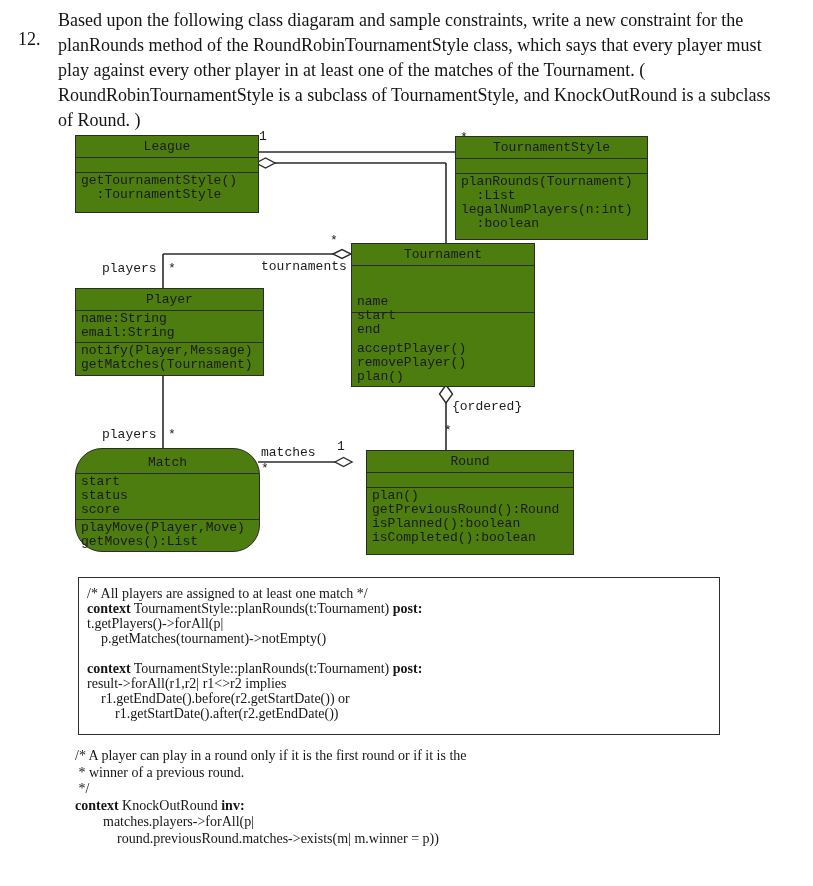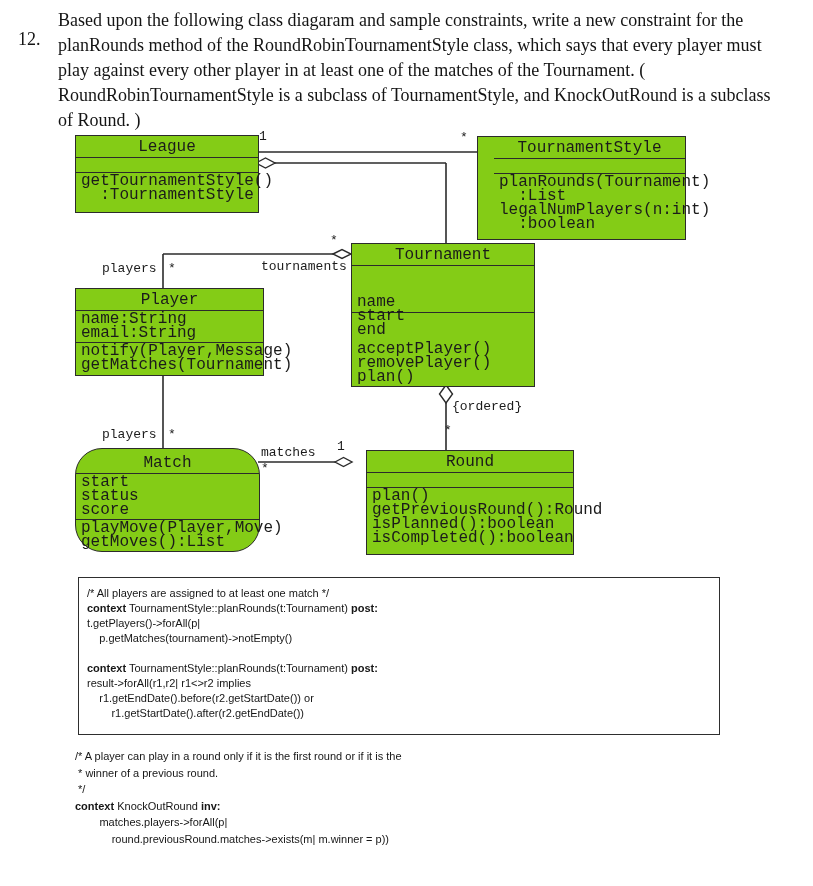--- a/index.html
+++ b/index.html
@@ -4,33 +4,33 @@
 <style>
   html,body{margin:0;padding:0;background:#ffffff;}
   #page{position:relative;width:813px;height:886px;background:#fff;color:#1b1b1b;overflow:hidden;}
 
   
   .q-num{position:absolute;left:18px;top:8px;font:18px/25px "Liberation Serif", serif;color:#141414;margin-top:19px;}
   .q-text{position:absolute;left:58px;top:8px;width:724px;font:18px/25px "Liberation Serif", serif;color:#141414;text-align:left;}
 
   
   svg.wires{position:absolute;left:0;top:0;width:813px;height:886px;}
-  .uml-box{position:absolute;background:#84cc16;border:1.6px solid #2b2b2b;display:flex;flex-direction:column;
-           font-family:"Liberation Mono","DejaVu Sans Mono",monospace;font-size:16px;line-height:14px;color:#1b1b1b;}
+  .uml-box{position:absolute;background:#4d7c0f;border:1.6px solid #2b2b2b;display:flex;flex-direction:column;
+           font-family:"Liberation Mono","DejaVu Sans Mono",monospace;font-size:13px;line-height:14px;color:#1b1b1b;}
   .uml-title{text-align:center;border-bottom:1.6px solid #2b2b2b;padding:4px 2px 3px 2px;}
   .uml-attrs{border-bottom:1.6px solid #2b2b2b;padding:1px 4px 2px 5px;min-height:11px;}
   .uml-ops{padding:1px 4px 2px 5px;flex:1;}
   .uml-line{white-space:pre;}
 
   .dlabel{position:absolute;font-family:"Liberation Mono","DejaVu Sans Mono",monospace;font-size:13px;line-height:14px;color:#1b1b1b;white-space:pre;}
 
   
   .ocl-box{position:absolute;left:78px;top:577px;width:640px;height:156px;border:1.8px solid #2e2e2e;background:#fff;}
   .ocl-box-inner{position:absolute;left:8px;top:8px;right:4px;}
-  .code{font-family:Liberation Sans, sans-serif;font-size:11px;color:#161616;}
+  .code{font-family:Liberation Serif, serif;font-size:14px;color:#161616;}
   .ocl-box-inner .code-line{white-space:pre;line-height:15px;}
   .ocl-free{position:absolute;left:75px;top:748px;width:700px;}
   .ocl-free .code-line{white-space:pre;line-height:16.5px;}
   .kw{font-weight:bold;}
 </style>
 </head>
 <body>
 
 <div id="page">
 
@@ -58,21 +58,21 @@
 
   <div class="uml-box" style="left:75px;top:135px;width:182px;height:76px;">
     <div class="uml-title">League</div>
     <div class="uml-attrs"></div>
     <div class="uml-ops">
       <div class="uml-line">getTournamentStyle()</div>
       <div class="uml-line">  :TournamentStyle</div>
     </div>
   </div>
 
-  <div class="uml-box" style="left:477px;top:136px;width:191px;height:102px;padding-left:16px;">
+  <div class="uml-box" style="left:455px;top:136px;width:191px;height:102px;">
     <div class="uml-title">TournamentStyle</div>
     <div class="uml-attrs"></div>
     <div class="uml-ops">
       <div class="uml-line">planRounds(Tournament)</div>
       <div class="uml-line">  :List</div>
       <div class="uml-line">legalNumPlayers(n:int)</div>
       <div class="uml-line">  :boolean</div>
     </div>
   </div>
 

